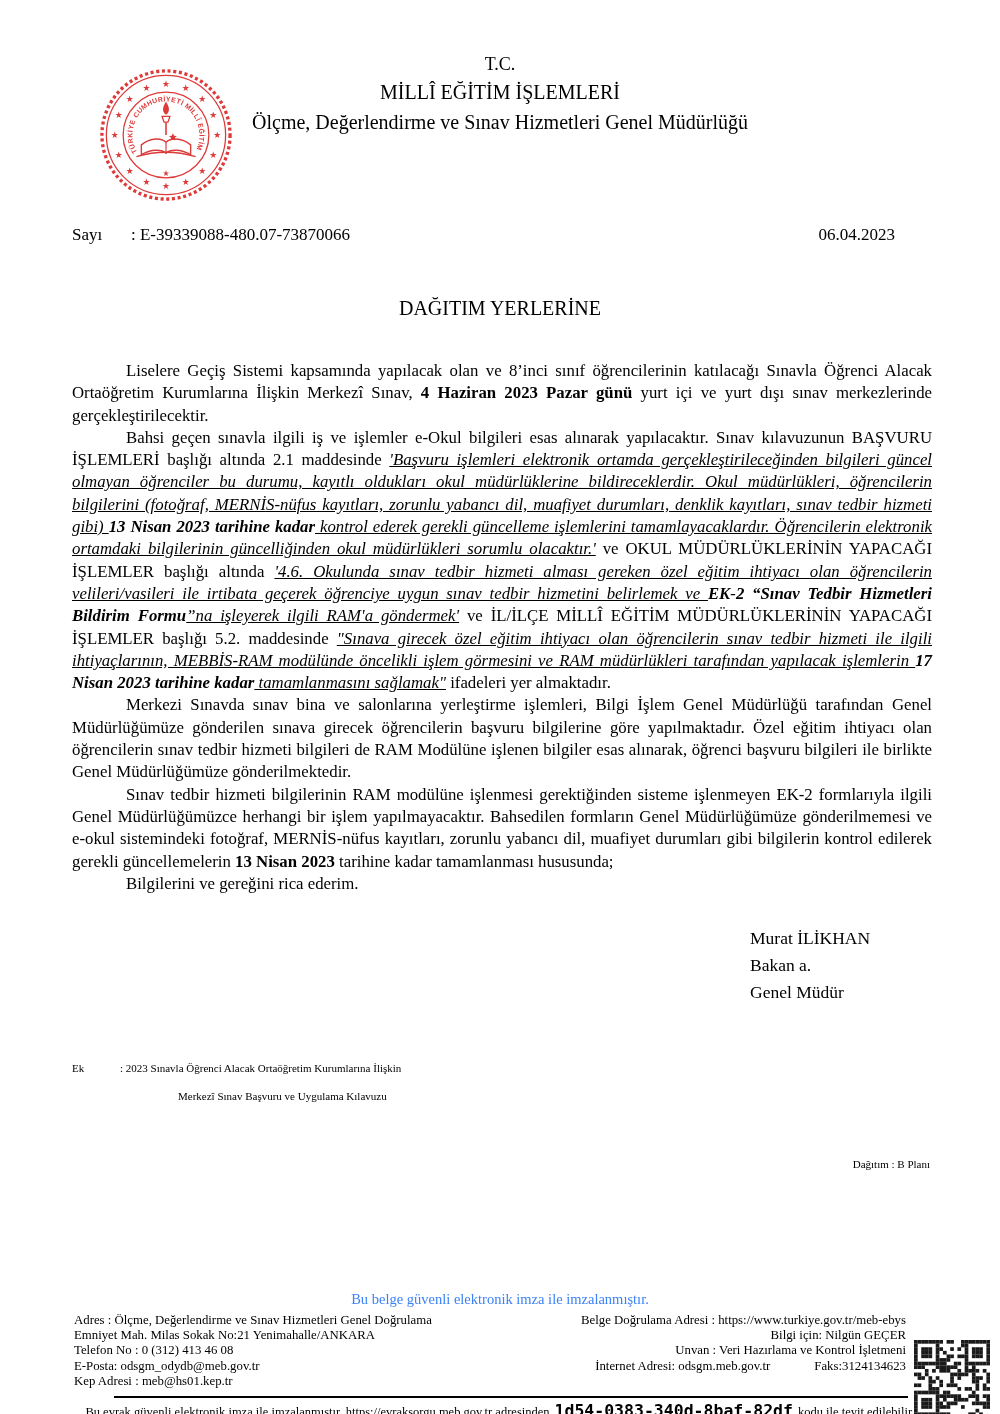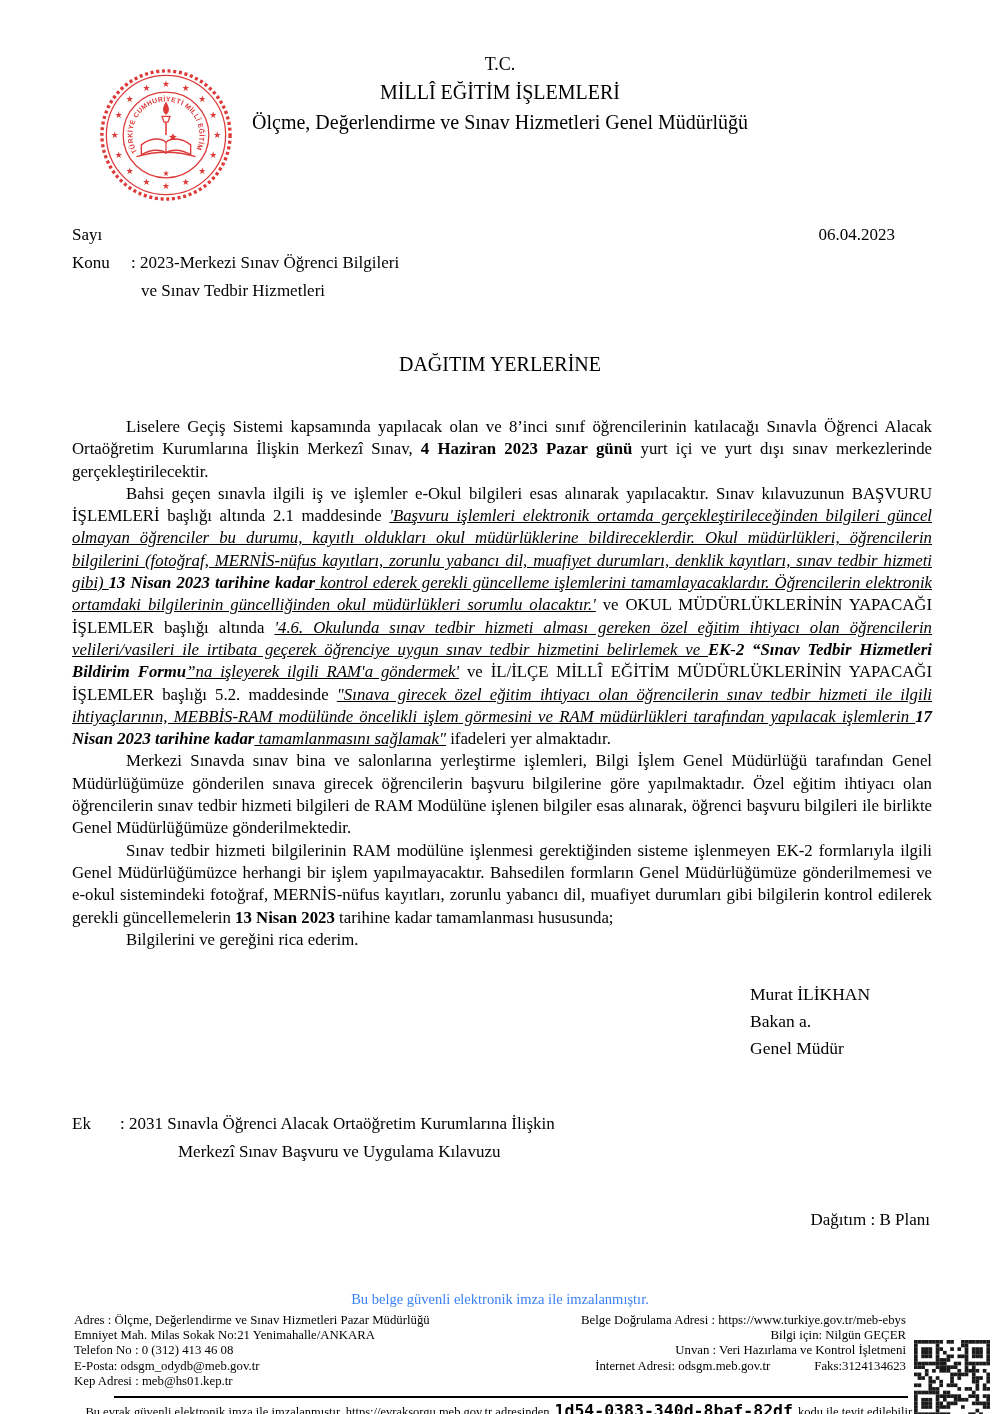--- a/index.html
+++ b/index.html
@@ -25,21 +25,21 @@
   
   .bodytext { margin:40px 68px 0 72px; font-size:16.8px; line-height:22.3px; text-align:justify; }
   .bodytext p { margin:0; text-indent:54px; }
   .i  { font-style:italic;text-decoration:underline; }
   .b  { font-weight:bold; }
   .bi { font-weight:bold; font-style:italic; }
   
   .signature { width:230px; margin:30px 20px 0 auto; text-align:left;
                font-size:17.5px; line-height:27px; }
   
-  .attach { margin:48px 70px 0 72px; font-size:17px; line-height:28px; }
+  .attach { margin:48px 70px 0 72px; font-size:11px; line-height:28px; }
   .ek-row { display:flex; }
   .ek-label { width:48px; flex:none; }
   .ek-line2 { margin-left:58px; }
   .dagitim { margin-top:40px;text-align:right; }
   
   .esign-notice { position:absolute; top:1291px; left:0; right:0; text-align:center;
                   font-size:14.5px; color:#3b82f6; }
   .footer-info { position:absolute; top:1313px; left:74px; width:832px;
                  font-size:12.8px; line-height:15.2px;
                  display:flex; justify-content:space-between; }
@@ -103,28 +103,22 @@
 
   <div class="letterhead">
     <div class="lh-tc">T.C.</div>
     <div class="lh-ministry">MİLLÎ EĞİTİM İŞLEMLERİ</div>
     <div class="lh-directorate">Ölçme, Değerlendirme ve Sınav Hizmetleri Genel Müdürlüğü</div>
   </div>
 
   <div class="meta">
     <div class="meta-row">
       <span class="meta-label">Sayı</span>
+      <span>: E-39339088-480.07-73870066</span>
       <span class="meta-date">06.04.2023</span>
-    </div>
-    <div class="meta-row">
-      <span class="meta-label">Konu</span>
-      <span>
-        <span>: 2023-Merkezi Sınav Öğrenci Bilgileri</span><br>
-        <span class="konu2">ve Sınav Tedbir Hizmetleri</span>
-      </span>
     </div>
   </div>
 
   <div class="recipient">DAĞITIM YERLERİNE</div>
 
   <div class="bodytext">
     <p><span>Liselere Geçiş Sistemi kapsamında yapılacak olan ve 8’inci sınıf öğrencilerinin katılacağı Sınavla Öğrenci Alacak Ortaöğretim Kurumlarına İlişkin Merkezî Sınav, </span><span class="b">4 Haziran 2023 Pazar günü</span><span> yurt içi ve yurt dışı sınav merkezlerinde gerçekleştirilecektir.</span></p>
     <p><span>Bahsi geçen sınavla ilgili iş ve işlemler e-Okul bilgileri esas alınarak yapılacaktır. Sınav kılavuzunun BAŞVURU İŞLEMLERİ başlığı altında 2.1 maddesinde </span><span class="i">'Başvuru işlemleri elektronik ortamda gerçekleştirileceğinden bilgileri güncel olmayan öğrenciler bu durumu, kayıtlı oldukları okul müdürlüklerine bildireceklerdir. Okul müdürlükleri, öğrencilerin bilgilerini (fotoğraf, MERNİS-nüfus kayıtları, zorunlu yabancı dil, muafiyet durumları, denklik kayıtları, sınav tedbir hizmeti gibi) </span><span class="bi">13 Nisan 2023 tarihine kadar</span><span class="i"> kontrol ederek gerekli güncelleme işlemlerini tamamlayacaklardır. Öğrencilerin elektronik ortamdaki bilgilerinin güncelliğinden okul müdürlükleri sorumlu olacaktır.'</span><span> ve OKUL MÜDÜRLÜKLERİNİN YAPACAĞI İŞLEMLER başlığı altında </span><span class="i">'4.6. Okulunda sınav tedbir hizmeti alması gereken özel eğitim ihtiyacı olan öğrencilerin velileri/vasileri ile irtibata geçerek öğrenciye uygun sınav tedbir hizmetini belirlemek ve </span><span class="bi">EK-2 “Sınav Tedbir Hizmetleri Bildirim Formu</span><span class="i">”na işleyerek ilgili RAM'a göndermek'</span><span> ve İL/İLÇE MİLLÎ EĞİTİM MÜDÜRLÜKLERİNİN YAPACAĞI İŞLEMLER başlığı 5.2. maddesinde </span><span class="i">"Sınava girecek özel eğitim ihtiyacı olan öğrencilerin sınav tedbir hizmeti ile ilgili ihtiyaçlarının, MEBBİS-RAM modülünde öncelikli işlem görmesini ve RAM müdürlükleri tarafından yapılacak işlemlerin </span><span class="bi">17 Nisan 2023 tarihine kadar</span><span class="i"> tamamlanmasını sağlamak"</span><span> ifadeleri yer almaktadır.</span></p>
     <p><span>Merkezi Sınavda sınav bina ve salonlarına yerleştirme işlemleri, Bilgi İşlem Genel Müdürlüğü tarafından Genel Müdürlüğümüze gönderilen sınava girecek öğrencilerin başvuru bilgilerine göre yapılmaktadır. Özel eğitim ihtiyacı olan öğrencilerin sınav tedbir hizmeti bilgileri de RAM Modülüne işlenen bilgiler esas alınarak, öğrenci başvuru bilgileri ile birlikte Genel Müdürlüğümüze gönderilmektedir.</span></p>
     <p><span>Sınav tedbir hizmeti bilgilerinin RAM modülüne işlenmesi gerektiğinden sisteme işlenmeyen EK-2 formlarıyla ilgili Genel Müdürlüğümüzce herhangi bir işlem yapılmayacaktır. Bahsedilen formların Genel Müdürlüğümüze gönderilmemesi ve e-okul sistemindeki fotoğraf, MERNİS-nüfus kayıtları, zorunlu yabancı dil, muafiyet durumları gibi bilgilerin kontrol edilerek gerekli güncellemelerin </span><span class="b">13 Nisan 2023</span><span> tarihine kadar tamamlanması hususunda;</span></p>
@@ -134,32 +128,32 @@
   <div class="signature">
     <div>Murat  İLİKHAN</div>
     <div>Bakan a.</div>
     <div>Genel Müdür</div>
   </div>
 
   <div class="attach">
     <div class="ek-row">
       <span class="ek-label">Ek</span>
       <span>
-        <span>: 2031 Sınavla Öğrenci Alacak Ortaöğretim Kurumlarına İlişkin</span><br>
+        <span>: 2023 Sınavla Öğrenci Alacak Ortaöğretim Kurumlarına İlişkin</span><br>
         <span class="ek-line2">Merkezî Sınav Başvuru ve Uygulama Kılavuzu</span>
       </span>
     </div>
     <div class="dagitim">Dağıtım : B Planı</div>
   </div>
 
   <div class="esign-notice">Bu belge güvenli  elektronik imza ile imzalanmıştır.</div>
 
   <div class="footer-info">
     <div class="footer-left">
-      <div>Adres : Ölçme, Değerlendirme ve Sınav Hizmetleri Pazar Müdürlüğü</div>
+      <div>Adres : Ölçme, Değerlendirme ve Sınav Hizmetleri Genel Doğrulama</div>
       <div>Emniyet Mah. Milas Sokak No:21 Yenimahalle/ANKARA</div>
       <div>Telefon No : 0 (312) 413 46 08</div>
       <div>E-Posta: odsgm_odydb@meb.gov.tr</div>
       <div>Kep Adresi : meb@hs01.kep.tr</div>
     </div>
     <div class="footer-right">
       <div>Belge Doğrulama Adresi : https://www.turkiye.gov.tr/meb-ebys</div>
       <div>Bilgi için:  Nilgün GEÇER</div>
       <div>Unvan :  Veri Hazırlama ve Kontrol İşletmeni</div>
       <div>

